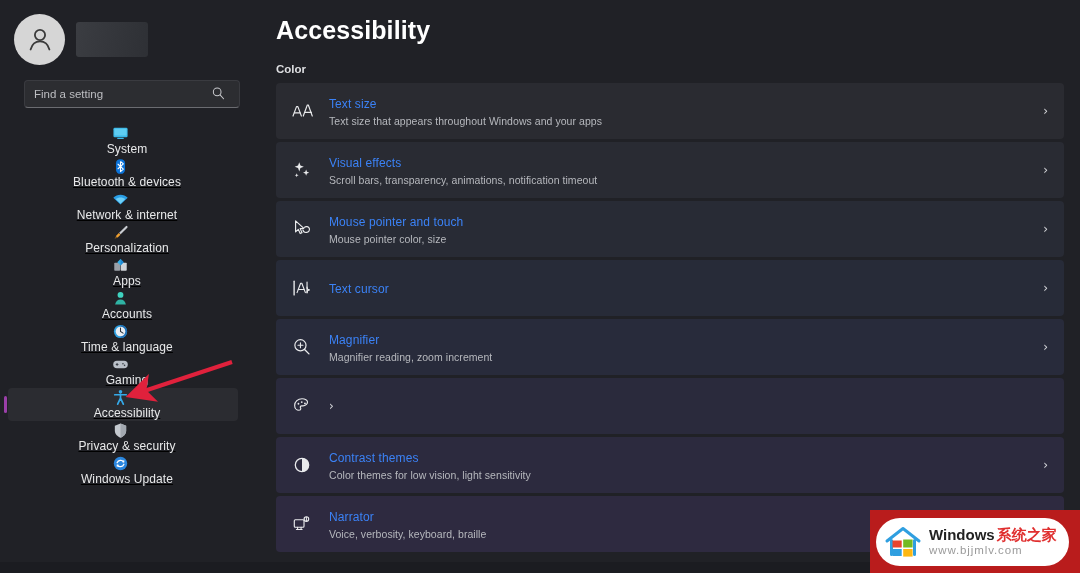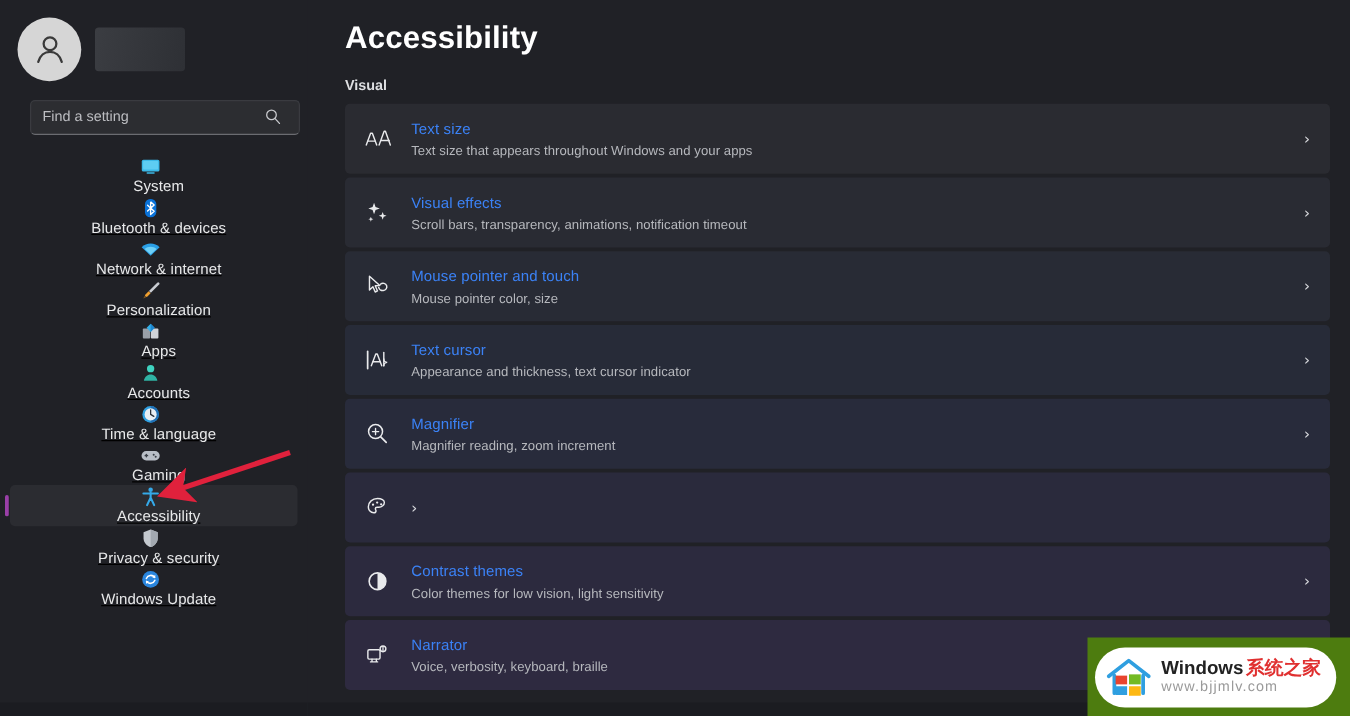--- a/index.html
+++ b/index.html
@@ -221,21 +221,21 @@
     background: #1b1c21;
   }
 
   
   .watermark {
     position: absolute;
     right: 0px;
     bottom: 0px;
     width: 210px;
     height: 63px;
-    background: #4d7c0f;
+    background: #b91c1c;
     display: flex;
     align-items: center;
     overflow: hidden;
   }
   .wm-inner {
     display: flex;
     align-items: center;
     background: #ffffff;
     border-radius: 30px;
     height: 48px;
@@ -409,21 +409,21 @@
       </defs>
       <line x1="232" y1="362" x2="132" y2="395" stroke="#e0213c" stroke-width="4.2" stroke-linecap="butt" marker-end="url(#ah)"></line>
     </svg>
 
     <div class="sidebar-bottom-strip"></div>
   </div>
 
   <div class="main">
 
     <h1 class="page-title">Accessibility</h1>
-    <div class="section-label">Visual</div>
+    <div class="section-label">Color</div>
 
     <div class="rows">
 
       <div class="setting-row" style="background:#2a2b31">
         <span class="row-icon">
           <svg width="22" height="22" viewBox="0 0 24 24">
             <path d="M2.2 17.5 6 7.2h1.5l3.8 10.3" fill="none" stroke="#e9eaec" stroke-width="1.25" stroke-linejoin="round" stroke-linecap="round"></path>
             <path d="M3.8 14.1h6.1" stroke="#e9eaec" stroke-width="1.25" stroke-linecap="round"></path>
             <path d="M13.4 17.5 17.8 5.4h1.1l4.3 12.1" fill="none" stroke="#e9eaec" stroke-width="1.25" stroke-linejoin="round" stroke-linecap="round"></path>
             <path d="M15.2 13.5h7" stroke="#e9eaec" stroke-width="1.25" stroke-linecap="round"></path>
@@ -470,21 +470,20 @@
           <svg width="22" height="22" viewBox="0 0 24 24">
             <path d="M3.4 4.5v15" stroke="#e9eaec" stroke-width="1.5" stroke-linecap="round"></path>
             <path d="M6.6 17 10.5 6.8h1.3L15.7 17" fill="none" stroke="#e9eaec" stroke-width="1.25" stroke-linejoin="round" stroke-linecap="round"></path>
             <path d="M8.1 13.6h6" stroke="#e9eaec" stroke-width="1.25" stroke-linecap="round"></path>
             <path d="M17.5 5.5v11.6" stroke="#e9eaec" stroke-width="1.25" stroke-linecap="round"></path>
             <path d="M17.5 17.1a3 3 0 0 1 3-3 3 3 0 0 1-3-3" fill="none" stroke="#e9eaec" stroke-width="1.25" stroke-linecap="round"></path>
           </svg>
         </span>
         <span class="row-text">
           <span class="row-title">Text cursor</span>
-          <span class="row-sub" style="display:block">Appearance and thickness, text cursor indicator</span>
         </span>
         <span class="chevron">›</span>
       </div>
 
       <div class="setting-row" style="background:#282b3b">
         <span class="row-icon">
           <svg width="22" height="22" viewBox="0 0 24 24">
             <circle cx="10.3" cy="10.1" r="6.1" fill="none" stroke="#e9eaec" stroke-width="1.3"></circle>
             <path d="M7.6 10.1h5.4M10.3 7.4v5.4" stroke="#e9eaec" stroke-width="1.2" stroke-linecap="round"></path>
             <line x1="14.8" y1="14.7" x2="19.6" y2="19.5" stroke="#e9eaec" stroke-width="1.5" stroke-linecap="round"></line>

